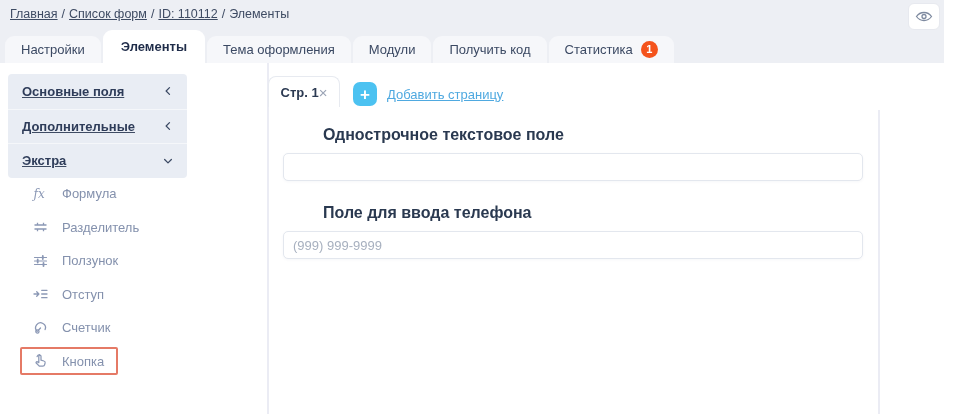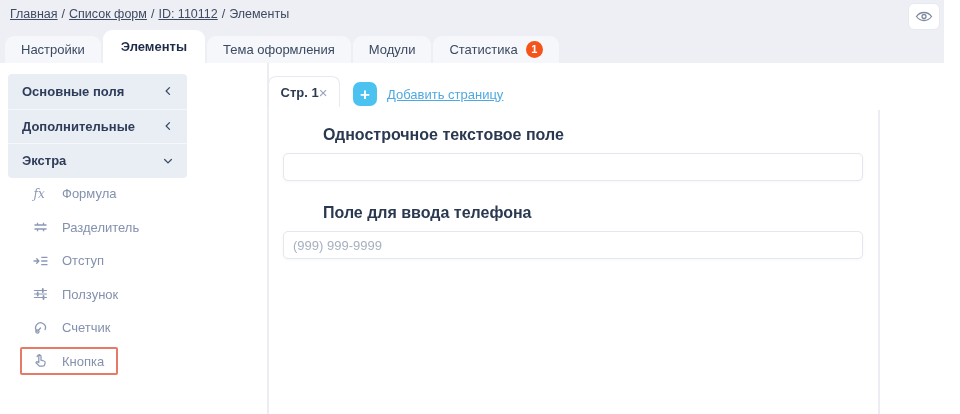--- a/index.html
+++ b/index.html
@@ -22,21 +22,21 @@
   .badge { width:17px; height:17px; border-radius:50%; background:#f4531c; color:#fff; font-size:11px; font-weight:700;
     display:inline-flex; align-items:center; justify-content:center; margin-left:8px; }
 
   
   .panel { position:absolute; top:63px; left:0; right:0; bottom:0; background:#fff; }
   .vdiv { position:absolute; width:2px; background:#ebecf4; }
   .vdiv.left { left:267px; top:0; bottom:0; }
   .vdiv.right { left:878px; top:47px; bottom:0; }
 
   
-  .groups { position:absolute; left:8px; top:11px; width:179px; background:#e9edf4; border-radius:4px; overflow:hidden; }
+  .groups { position:absolute; left:8px; top:11px; width:179px; background:#e9edf4; border-radius:4px; overflow:hidden;text-decoration:underline; }
   .group { height:34.5px; display:flex; align-items:center; justify-content:space-between; padding:0 13px 0 14px;
     font-weight:700; color:#2e3c59; cursor:pointer; }
   .group + .group { border-top:1px solid rgba(255,255,255,.55); }
   .items { position:absolute; left:8px; top:114px; width:200px; list-style:none; }
   .item { height:33.5px; display:flex; align-items:center; padding-left:24px; gap:13px; color:#8491ad; cursor:pointer; }
   .item svg { flex:0 0 auto; }
   .item.highlighted { padding-left:0; }
   .hl-box { display:flex; align-items:center; gap:13px; margin-left:12px; border:2px solid #e57a66;
     border-radius:2px; padding:4px 12px 4px 10px; }
 
@@ -82,20 +82,23 @@
     <div class="tab active">
         <span>Элементы</span>
       </div>
     <div class="tab">
         <span>Тема оформления</span>
       </div>
     <div class="tab">
         <span>Модули</span>
       </div>
     <div class="tab">
+        <span>Получить код</span>
+      </div>
+    <div class="tab">
       <span>Статистика</span>
       <span class="badge">1</span>
     </div>
   </div>
 
   <div class="panel">
     <div class="vdiv left"></div>
     <div class="vdiv right"></div>
 
     <div class="groups">
@@ -137,34 +140,34 @@
       <li class="item">
         <span style="display:flex">
           <svg width="17" height="16" viewBox="0 0 16 16" fill="none" stroke="#8b98b5" stroke-width="1.3">
             <path d="M2 6h12M2 10h12M5 6V3.8M11 6V3.8M5 10v2.2M11 10v2.2"></path>
           </svg>
         </span>
         <span>Разделитель</span>
       </li>
       <li class="item">
         <span style="display:flex">
-          <svg width="17" height="16" viewBox="0 0 16 16" fill="none" stroke="#8b98b5" stroke-width="1.3" stroke-linecap="round" stroke-linejoin="round">
-            <path d="M1.5 8h4.5M4.2 5.8 6.4 8l-2.2 2.2M9.2 4.3h5.3M9.2 8h5.3M9.2 11.7h5.3"></path>
-          </svg>
-        </span>
-        <span>Отступ</span>
-      </li>
-      <li class="item">
-        <span style="display:flex">
           <svg width="17" height="16" viewBox="0 0 16 16" fill="none" stroke="#8b98b5" stroke-width="1.2" stroke-linecap="round">
             <path d="M2 4.5h12M2 8h12M2 11.5h12"></path>
             <path d="M10.3 3v3M5.2 6.5v3M11 10v3" stroke-width="1.8"></path>
           </svg>
         </span>
         <span>Ползунок</span>
+      </li>
+      <li class="item">
+        <span style="display:flex">
+          <svg width="17" height="16" viewBox="0 0 16 16" fill="none" stroke="#8b98b5" stroke-width="1.3" stroke-linecap="round" stroke-linejoin="round">
+            <path d="M1.5 8h4.5M4.2 5.8 6.4 8l-2.2 2.2M9.2 4.3h5.3M9.2 8h5.3M9.2 11.7h5.3"></path>
+          </svg>
+        </span>
+        <span>Отступ</span>
       </li>
       <li class="item">
         <span style="display:flex">
           <svg width="17" height="16" viewBox="0 0 16 16" fill="none" stroke="#8b98b5" stroke-width="1.3" stroke-linecap="round">
             <path d="M4.8 11.4A4.9 4.9 0 1 1 12.6 9.6"></path>
             <path d="M8 8 5.9 10.2"></path>
             <circle cx="4.9" cy="11.5" r="1.6"></circle>
           </svg>
         </span>
         <span>Счетчик</span>

